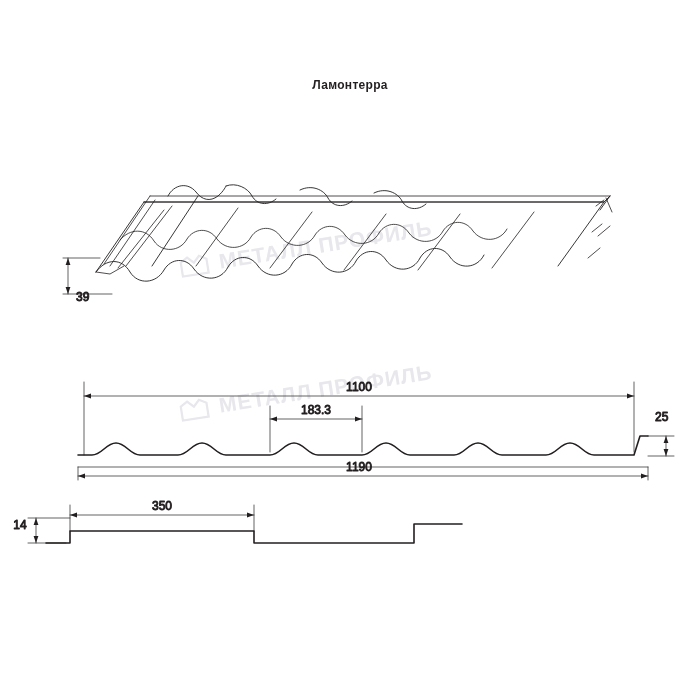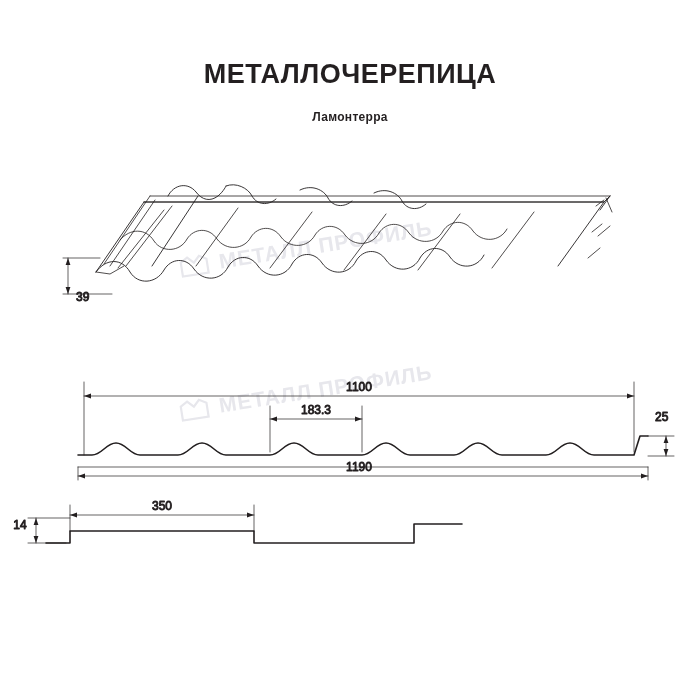--- a/index.html
+++ b/index.html
@@ -75,21 +75,20 @@
     font-size: 12px;
     fill: #231f20;
   }
 </style>
 </head>
 <body>
 
 <div id="page">
 
   <div id="title-block">
-    <div id="main-title">МЕТАЛЛОЧЕРЕПИЦА</div>
     <div id="subtitle">Ламонтерра</div>
   </div>
 
   <div class="wm" id="wm1">
     <span class="wm-mark">
       <svg width="30" height="22" viewBox="0 0 30 22">
         <path d="M2 20 L2 6 L9 2 L15 8 L21 2 L28 6 L28 20 Z" fill="none" stroke="#e7e7ec" stroke-width="2.2"></path>
       </svg>
     </span>
     <span>МЕТАЛЛ ПРОФИЛЬ</span>

